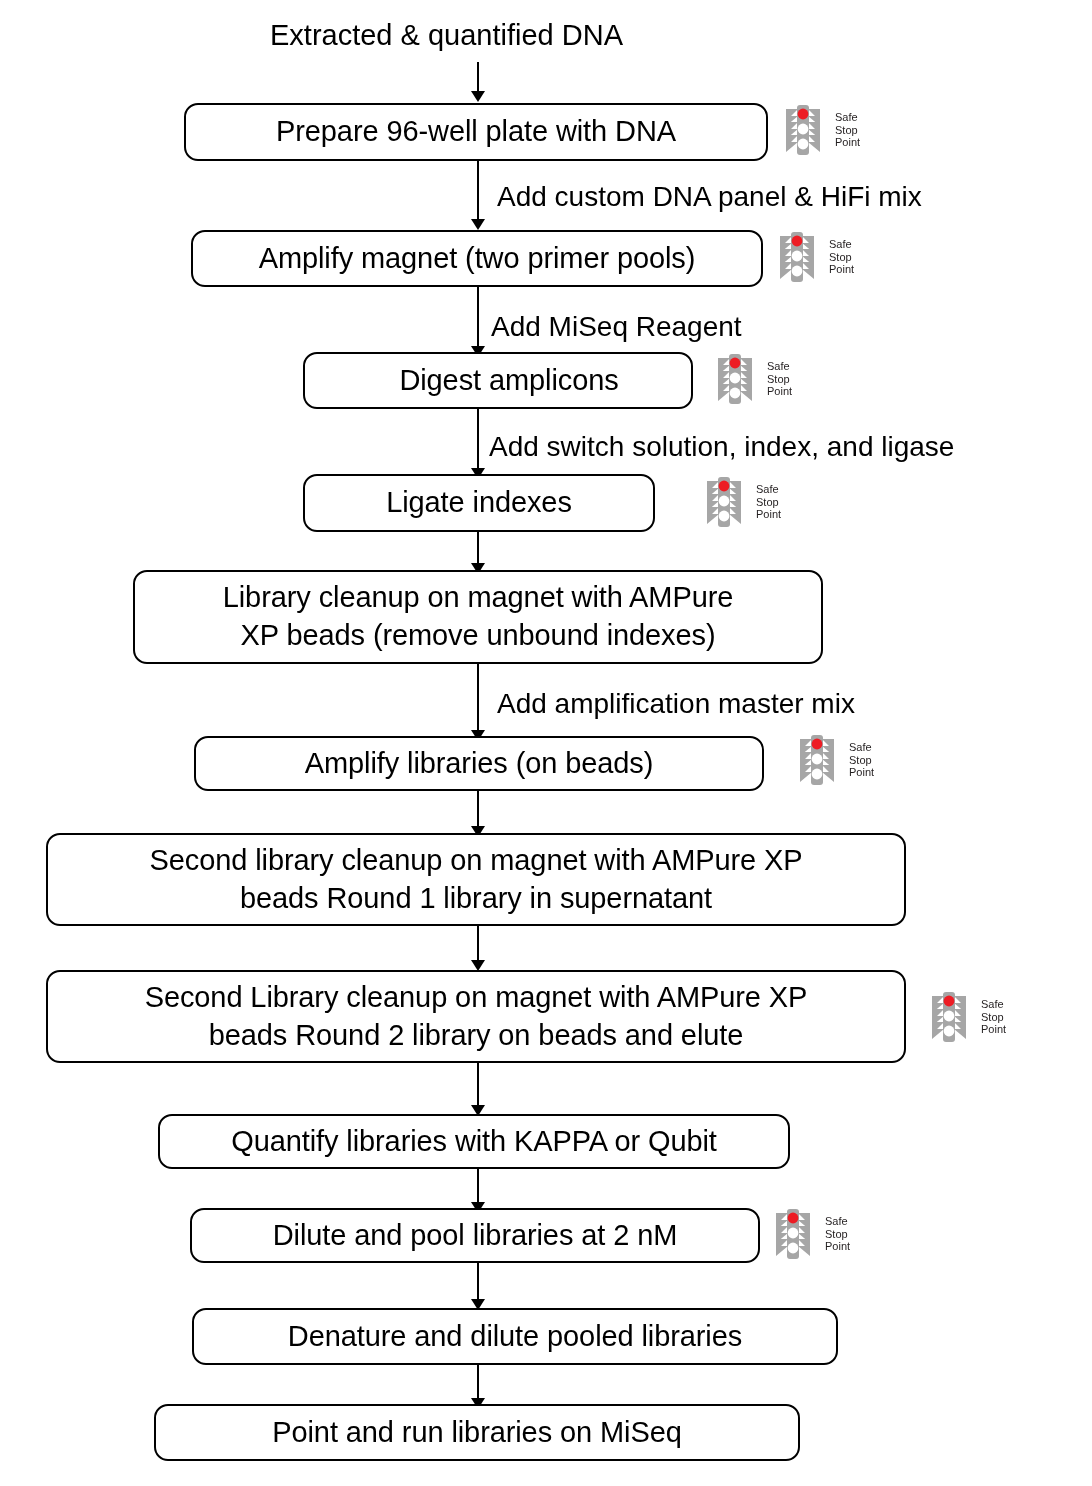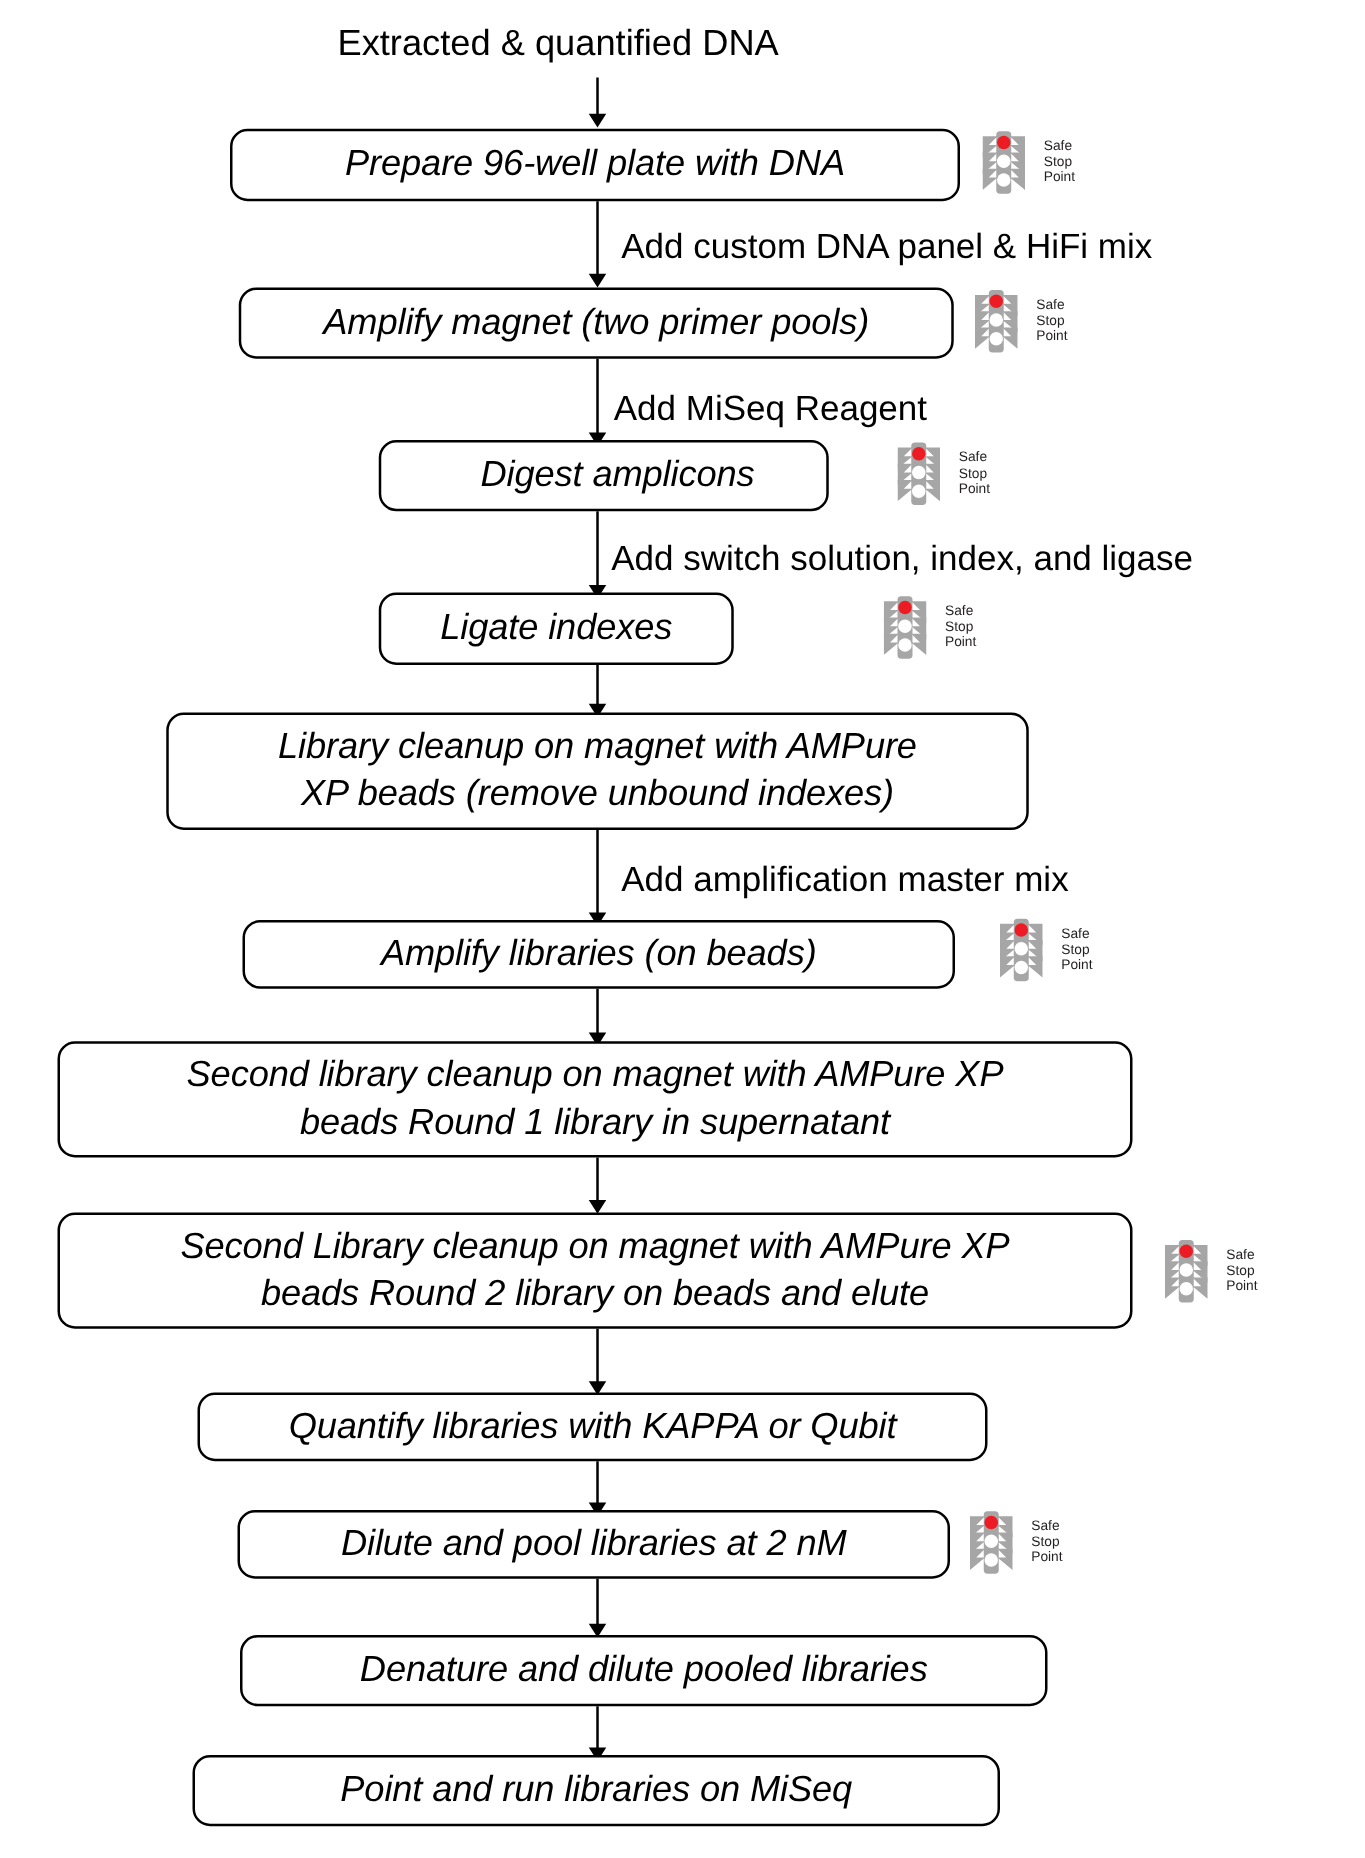--- a/index.html
+++ b/index.html
@@ -30,21 +30,20 @@
     display: flex;
     align-items: center;
     justify-content: center;
     text-align: center;
     font-size: 29px;
     line-height: 1.28;
     letter-spacing: -0.1px;
     color: #000000;
     padding: 2px 10px;
     white-space: pre-line;
-    font-style: italic;
   }
   .node.two-line { line-height: 1.3; }
 
   
   .caption {
     position: absolute;
     font-size: 29px;
     line-height: 1.2;
     color: #000000;
     white-space: nowrap;
@@ -158,21 +157,21 @@
 Stop
 Point</div>
   </div>
 
   <div class="connector" style="left:477px; top:287px; height:70px;">
     <div class="stem" style="height:61px;"></div>
     <div class="head" style="top:59px;"></div>
   </div>
   <div class="edge-label" style="left:491px; top:310px;">Add MiSeq Reagent</div>
 
-  <div class="node" style="left:303px; top:352px; width:360px; height:57px;padding-left:32px;">Digest amplicons</div>
+  <div class="node" style="left:303px; top:352px; width:390px; height:57px;padding-left:32px;">Digest amplicons</div>
 
   <div class="stop-marker" style="left:718px; top:353px;">
     <svg class="tl-svg" width="46" height="52" viewBox="0 0 46 52">
       <g fill="#a6a6a6">
         <path d="M0 5 L12 5 L5 12 L12 12 L0 22 Z"></path>
         <path d="M0 18 L12 18 L5 25 L12 25 L0 35 Z"></path>
         <path d="M0 31 L12 31 L5 38 L12 38 L0 48 Z"></path>
         <path d="M34 5 L22 5 L29 12 L22 12 L34 22 Z"></path>
         <path d="M34 18 L22 18 L29 25 L22 25 L34 35 Z"></path>
         <path d="M34 31 L22 31 L29 38 L22 38 L34 48 Z"></path>
@@ -186,21 +185,21 @@
 Stop
 Point</div>
   </div>
 
   <div class="connector" style="left:477px; top:409px; height:70px;">
     <div class="stem" style="height:61px;"></div>
     <div class="head" style="top:59px;"></div>
   </div>
   <div class="edge-label" style="left:489px; top:430px;">Add switch solution, index, and ligase</div>
 
-  <div class="node" style="left:303px; top:474px; width:284px; height:58px;">Ligate indexes</div>
+  <div class="node" style="left:303px; top:474px; width:352px; height:58px;">Ligate indexes</div>
 
   <div class="stop-marker" style="left:707px; top:476px;">
     <svg class="tl-svg" width="46" height="52" viewBox="0 0 46 52">
       <g fill="#a6a6a6">
         <path d="M0 5 L12 5 L5 12 L12 12 L0 22 Z"></path>
         <path d="M0 18 L12 18 L5 25 L12 25 L0 35 Z"></path>
         <path d="M0 31 L12 31 L5 38 L12 38 L0 48 Z"></path>
         <path d="M34 5 L22 5 L29 12 L22 12 L34 22 Z"></path>
         <path d="M34 18 L22 18 L29 25 L22 25 L34 35 Z"></path>
         <path d="M34 31 L22 31 L29 38 L22 38 L34 48 Z"></path>

